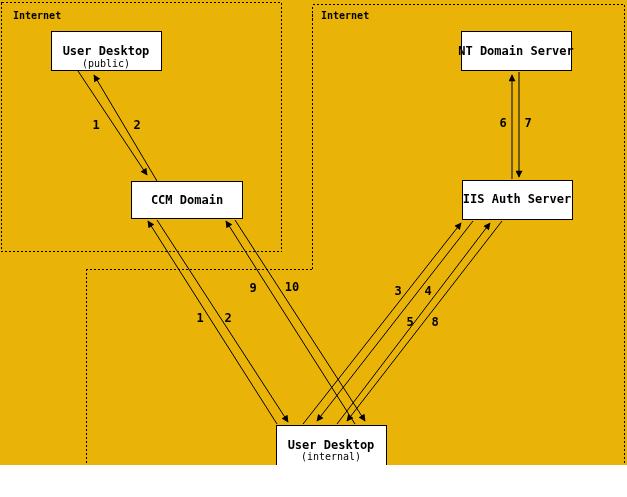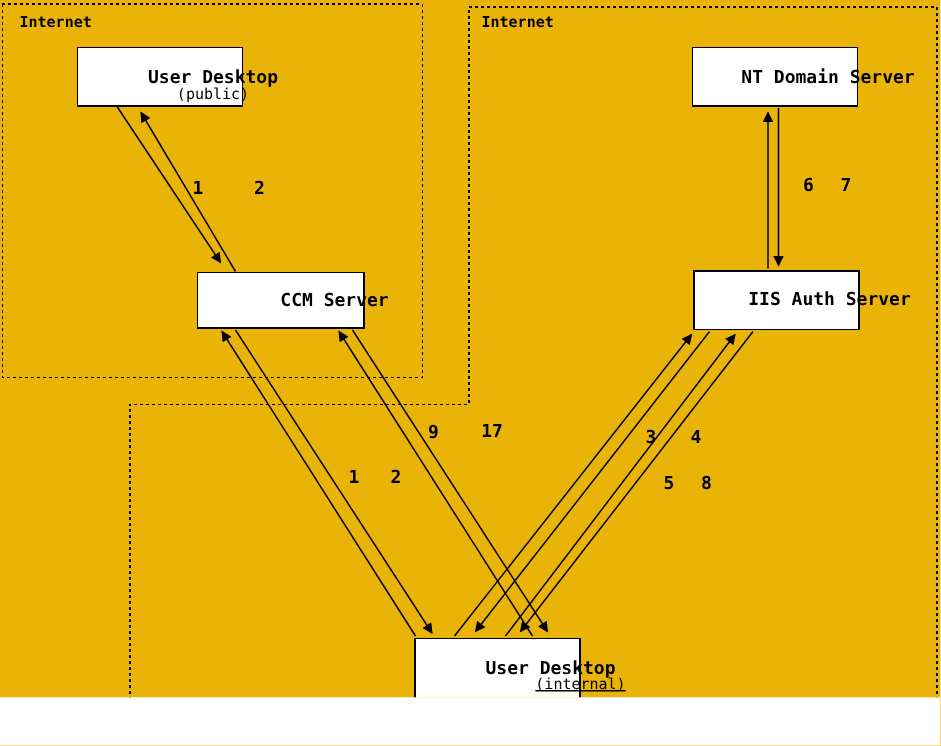--- a/index.html
+++ b/index.html
@@ -11,21 +11,20 @@
     font-family: "DejaVu Sans Mono", "Liberation Mono", monospace;
     color: #000000;
     overflow: hidden;
   }
   .diagram svg { position: absolute; left: 0; top: 0; }
   .lbl {
     position: absolute;
     white-space: nowrap;
     transform: translate(-50%, -50%);
     line-height: 1;
-    margin-left: 36px;
   }
   .zone-lbl {
     position: absolute;
     white-space: nowrap;
     font-size: 10px;
     font-weight: bold;
     line-height: 1;
   }
   .node-title { font-size: 12px; font-weight: bold; }
   .node-sub   { font-size: 10px; font-weight: normal; text-align: center; }
@@ -70,37 +69,37 @@
     <line x1="512" y1="179" x2="512" y2="75" stroke="#000" marker-end="url(#ah)"></line>
     <line x1="519" y1="72" x2="519" y2="177" stroke="#000" marker-end="url(#ah)"></line>
   </svg>
 
   <div class="zone-lbl" style="left:13px; top:11px;">Internet</div>
   <div class="zone-lbl" style="left:321px; top:11px;">Internet</div>
 
   <div class="lbl node-title" style="left:106px; top:51px;">User Desktop</div>
   <div class="lbl node-sub" style="left:106px; top:64px;">(public)</div>
 
-  <div class="lbl node-title" style="left:187px; top:200px;">CCM Server</div>
+  <div class="lbl node-title" style="left:187px; top:200px;">CCM Domain</div>
 
   <div class="lbl node-title" style="left:517px; top:199px;">IIS Auth Server</div>
 
   <div class="lbl node-title" style="left:516px; top:51px;">NT Domain Server</div>
 
   <div class="lbl node-title" style="left:331px; top:445px;">User Desktop</div>
-  <div class="lbl node-sub" style="left:351px; top:457px;text-decoration:underline;">(internal)</div>
+  <div class="lbl node-sub" style="left:331px; top:457px;">(internal)</div>
 
   <div class="lbl flow-num" style="left:96px;  top:125px;">1</div>
   <div class="lbl flow-num" style="left:137px; top:125px;">2</div>
 
   <div class="lbl flow-num" style="left:200px; top:318px;">1</div>
   <div class="lbl flow-num" style="left:228px; top:318px;">2</div>
 
   <div class="lbl flow-num" style="left:253px; top:288px;">9</div>
-  <div class="lbl flow-num" style="left:292px; top:287px;">17</div>
+  <div class="lbl flow-num" style="left:292px; top:287px;">10</div>
 
   <div class="lbl flow-num" style="left:398px; top:291px;">3</div>
   <div class="lbl flow-num" style="left:428px; top:291px;">4</div>
 
   <div class="lbl flow-num" style="left:410px; top:322px;">5</div>
   <div class="lbl flow-num" style="left:435px; top:322px;">8</div>
 
   <div class="lbl flow-num" style="left:503px; top:123px;">6</div>
   <div class="lbl flow-num" style="left:528px; top:123px;">7</div>
 

